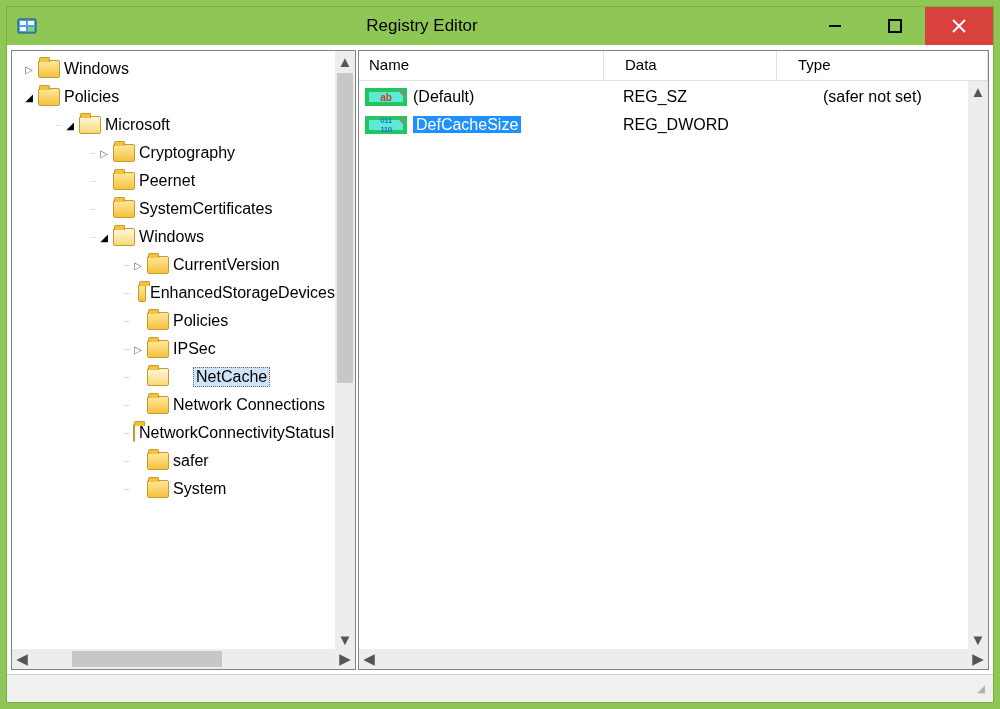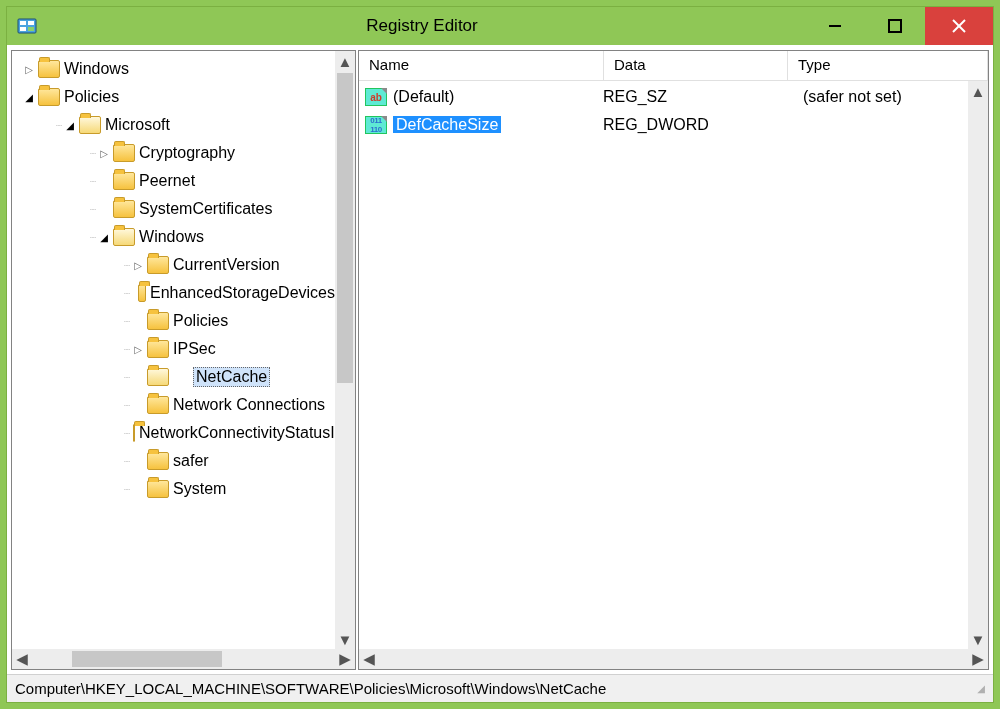--- a/index.html
+++ b/index.html
@@ -35,26 +35,26 @@
   .row { display:flex; align-items:center; height:28px; white-space:nowrap; }
   .exp { width:14px; height:14px; display:inline-flex; align-items:center; justify-content:center; color:#6A6A6A; font-size:10px; margin-right:2px;}
   .exp.open{color:#000;}
   .dots{color:#B8B8B8; font-size:10px; letter-spacing:-1px; margin-right:2px;}
   .folder { width:22px; height:18px; margin-right:4px; display:inline-block; background:linear-gradient(#FFE79C,#F6C23E); border:1px solid #C89B2A; border-radius:2px; position:relative;}
   .folder::before{content:""; position:absolute; top:-4px; left:0; width:9px; height:4px; background:#F6C23E; border:1px solid #C89B2A; border-bottom:none; border-radius:2px 2px 0 0;}
   .folder.open{background:linear-gradient(#FFF8DC,#F6D978);}
   .nodelabel{font-size:16px;}
   .nodelabel.sel{background:rgba(160,200,245,.5); border:1px dotted #666; padding:0 2px;margin-left:20px;}
   
-  .cols{display:flex; height:30px; border-bottom:1px solid #E0E0E0; user-select:none; font-size:15px;}
+  .cols{display:flex; height:30px; border-bottom:1px solid #E0E0E0; user-select:none; font-size:15px;gap:11px;}
   .col{padding:5px 10px; border-right:1px solid #E0E0E0;}
   .col.n{width:245px;} .col.t{width:200px;} .col.d{flex:1;}
   .vlist{position:absolute; inset:30px 20px 0 0; padding:2px 0;}
   .vrow{display:flex; align-items:center; height:28px; font-size:16px;}
-  .vrow .vicon{width:22px; height:18px; margin:0 6px; background:#5eead4; border:1px solid #22c55e; display:flex; align-items:center; justify-content:center; font-size:10px; font-weight:bold; position:relative;}
+  .vrow .vicon{width:42px; height:18px; margin:0 6px; background:#5eead4; border:4px solid #22c55e; display:flex; align-items:center; justify-content:center; font-size:10px; font-weight:bold; position:relative;}
   .vicon .corner{position:absolute; top:-1px; right:-1px; width:0;height:0;border-left:6px solid transparent; border-top:6px solid #8A8A8A;}
   .vicon.ab{color:#D03A2B;} .vicon.dw{color:#2C6FCF; font-size:8px; letter-spacing:-.5px;}
   .vname{width:210px;} .vname .sel{background:#1E90FF; color:#fff; padding:0 3px;}
   .vtype{width:200px;} .vdata{flex:1;}
   
   .status{height:28px; background:#F0F0F0; border-top:1px solid #D0D0D0; padding:3px 8px; font-size:15px; display:flex; align-items:center;}
   .grip{margin-left:auto; color:#B0B0B0; font-size:10px; line-height:4px;}
   svg{display:block;}
 </style>
 </head>
@@ -236,17 +236,16 @@
       </div>
       <div class="hscroll">
         <div class="arrow">◀</div>
         <div class="track"></div>
         <div class="arrow">▶</div>
       </div>
     </div>
   </div>
 
   <div class="status">
-    <span>Computer\HKEY_LOCAL_MACHINE\SOFTWARE\Policies\Microsoft\Windows\NetCache</span>
     <span class="grip">◢</span>
   </div>
 
 </div>
 
 </body></html>

